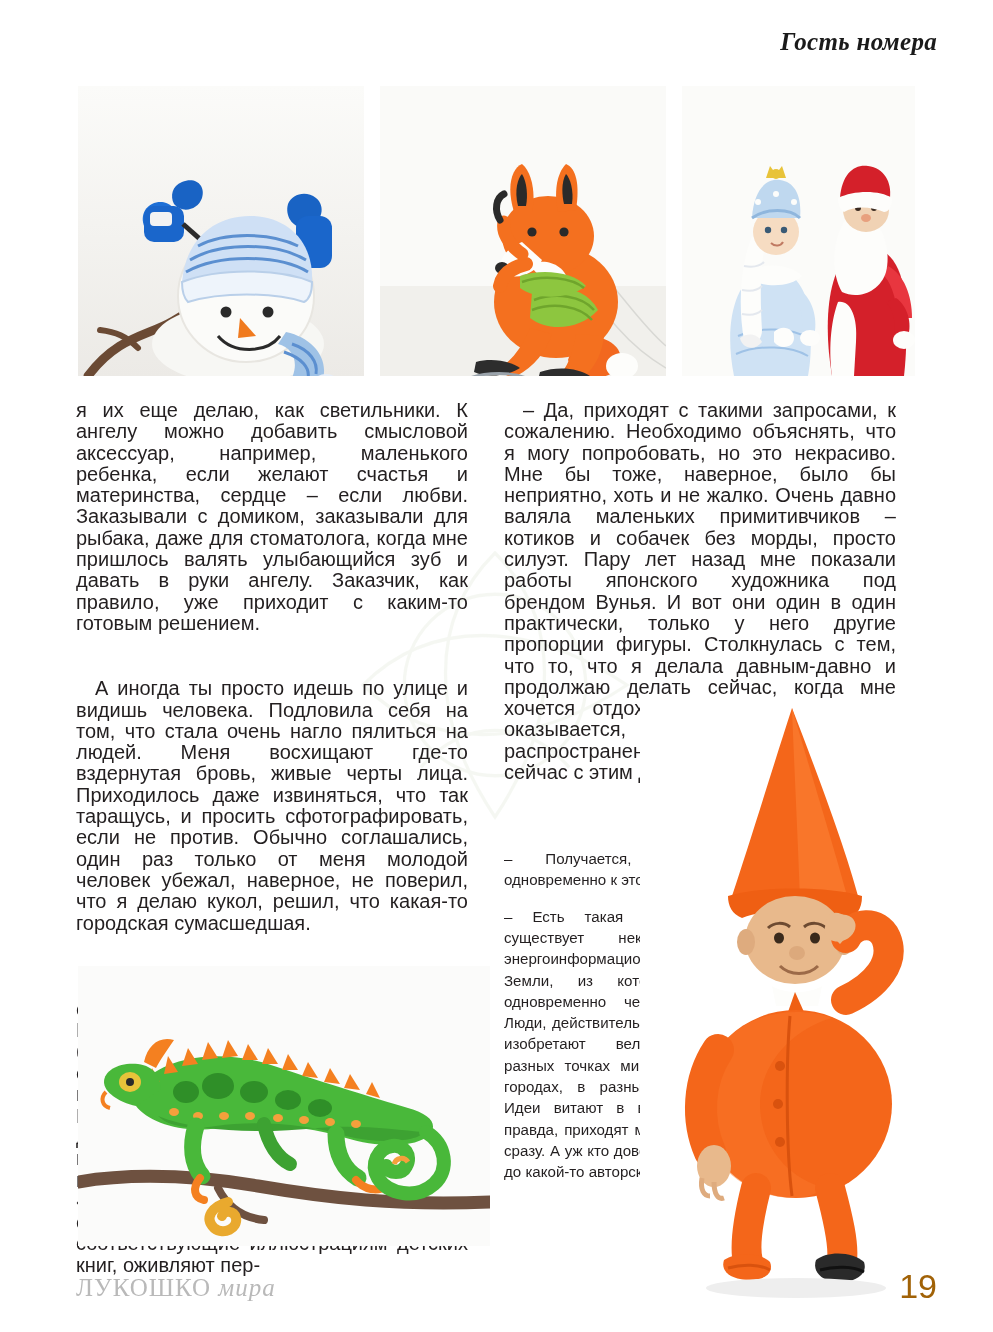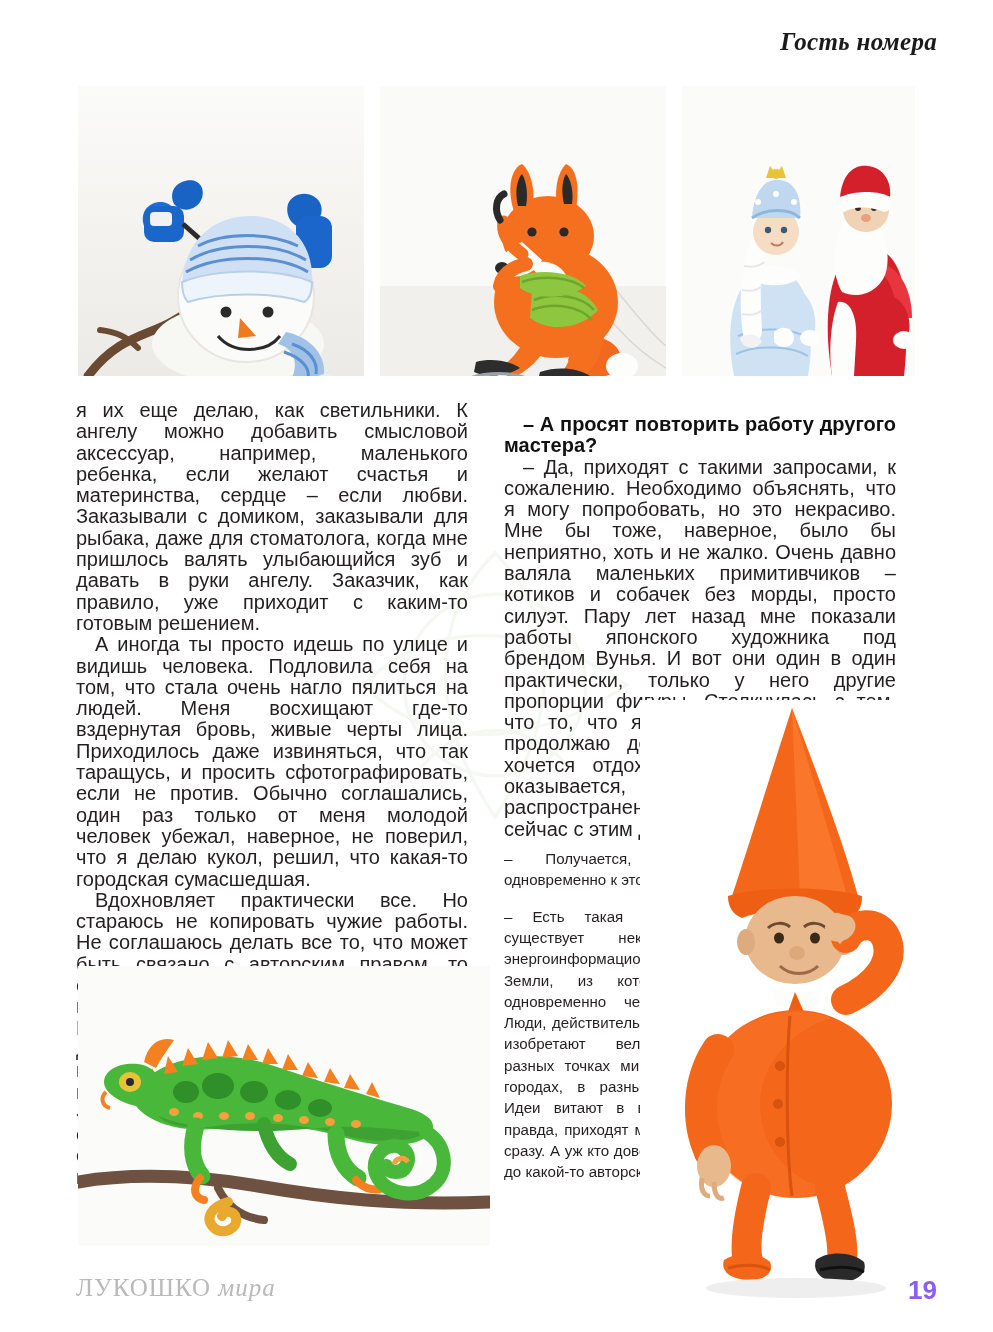--- a/index.html
+++ b/index.html
@@ -53,21 +53,21 @@
     width: 392px;
     font-family: Liberation Sans, sans-serif;
     font-size: 20px;
     line-height: 21.3px;
     color: #231f20;
     text-align: justify;
   }
   #col-left  { left: 76px;  top: 400px; }
   #col-right { left: 504px; top: 400px; }
   .col p { margin: 0; }
-  .col p.ind { text-indent: 19px; }
+  .col p.ind { text-indent: 19px; margin-top: 44px; }
   .col p.q {
     font-weight: bold;
     text-indent: 19px;
     margin-top: 14px;
     color: #111;
   }
   .col p.a { text-indent: 19px; }
 
   
   #col-right-narrow {
@@ -99,23 +99,23 @@
     font-family: "Liberation Serif", serif;
     font-size: 25px;
     color: #b9b9b9;
     letter-spacing: 1px;
   }
   .footer-logo .ital { font-style: italic; }
   .page-number {
     position: absolute;
     right: 56px; bottom: 26px;
     font-family: "Liberation Sans", sans-serif;
-    font-weight: bold;
-    font-size: 26px;
-    color: #8b5cf6;
+    font-weight: normal;
+    font-size: 34px;
+    color: #a16207;
   }
   svg { display:block; }
 </style>
 </head>
 <body>
 
 <div class="page">
 
   <svg class="watermark" viewBox="0 0 200 200">
     <g fill="none" stroke="#7a9a5a" stroke-width="2">
@@ -289,21 +289,20 @@
     </svg>
   </div>
 
   <div class="col" id="col-left">
     <p>я их еще делаю, как светильники. К ангелу можно добавить смысловой аксессуар, например, маленького ребенка, если желают счастья и материнства, сердце – если любви. Заказывали с домиком, заказывали для рыбака, даже для стоматолога, когда мне пришлось валять улыбающийся зуб и давать в руки ангелу. Заказчик, как правило, уже приходит с каким-то готовым решением.</p>
     <p class="ind">А иногда ты просто идешь по улице и видишь человека. Подловила себя на том, что стала очень нагло пялиться на людей. Меня восхищают где-то вздернутая бровь, живые черты лица. Приходилось даже извиняться, что так таращусь, и просить сфотографировать, если не против. Обычно соглашались, один раз только от меня молодой человек убежал, наверное, не поверил, что я делаю кукол, решил, что какая-то городская сумасшедшая.</p>
     <p class="ind">Вдохновляет практически все. Но стараюсь не копировать чужие работы. Не соглашаюсь делать все то, что может быть связано с авторским правом, то есть чебурашек, диснеевских персонажей и вообще персонажей мультфильмов. Если бы я хотела для себя, для своих детей, я бы сделала. Но на продажу, насколько я знаю, по закону этого делать нельзя. Исключение – участие в выставке «Улыбчивые чуда». Только в ней мастера создают игрушки, максимально соответствующие иллюстрациям детских книг, оживляют пер-</p>
   </div>
 
   <div class="col" id="col-right">
-    <p class="q">– А просят повторить работу другого мастера?</p>
     <p class="a">– Да, приходят с такими запросами, к сожалению. Необходимо объяснять, что я могу попробовать, но это некрасиво. Мне бы тоже, наверное, было бы неприятно, хоть и не жалко. Очень давно валяла маленьких примитивчиков – котиков и собачек без морды, просто силуэт. Пару лет назад мне показали работы японского художника под брендом Вунья. И вот они один в один практически, только у него другие пропорции фигуры. Столкнулась с тем, что то, что я делала давным-давно и продолжаю делать сейчас, когда мне хочется отдохнуть от больших форм, оказывается, в Японии очень распространенный бренд. И вот что сейчас с этим делать?</p>
   </div>
 
   <div id="col-right-narrow" style="top:848px;">
     <p class="q" style="margin-top:0">– Получается, что вы одновременно к этому пришли?</p>
     <p class="a">– Есть такая теория, что существует некое общее энергоинформационное поле Земли, из которого люди одновременно черпают идеи. Люди, действительно, постоянно изобретают велосипеды в разных точках мира, в разных городах, в разных квартирах. Идеи витают в воздухе, они, правда, приходят многим людям сразу. А уж кто доведет эту идею до какой-то авторской</p>
   </div>
 
   <div id="photo-chameleon">
     <svg viewBox="0 0 412 280" width="412" height="280">

